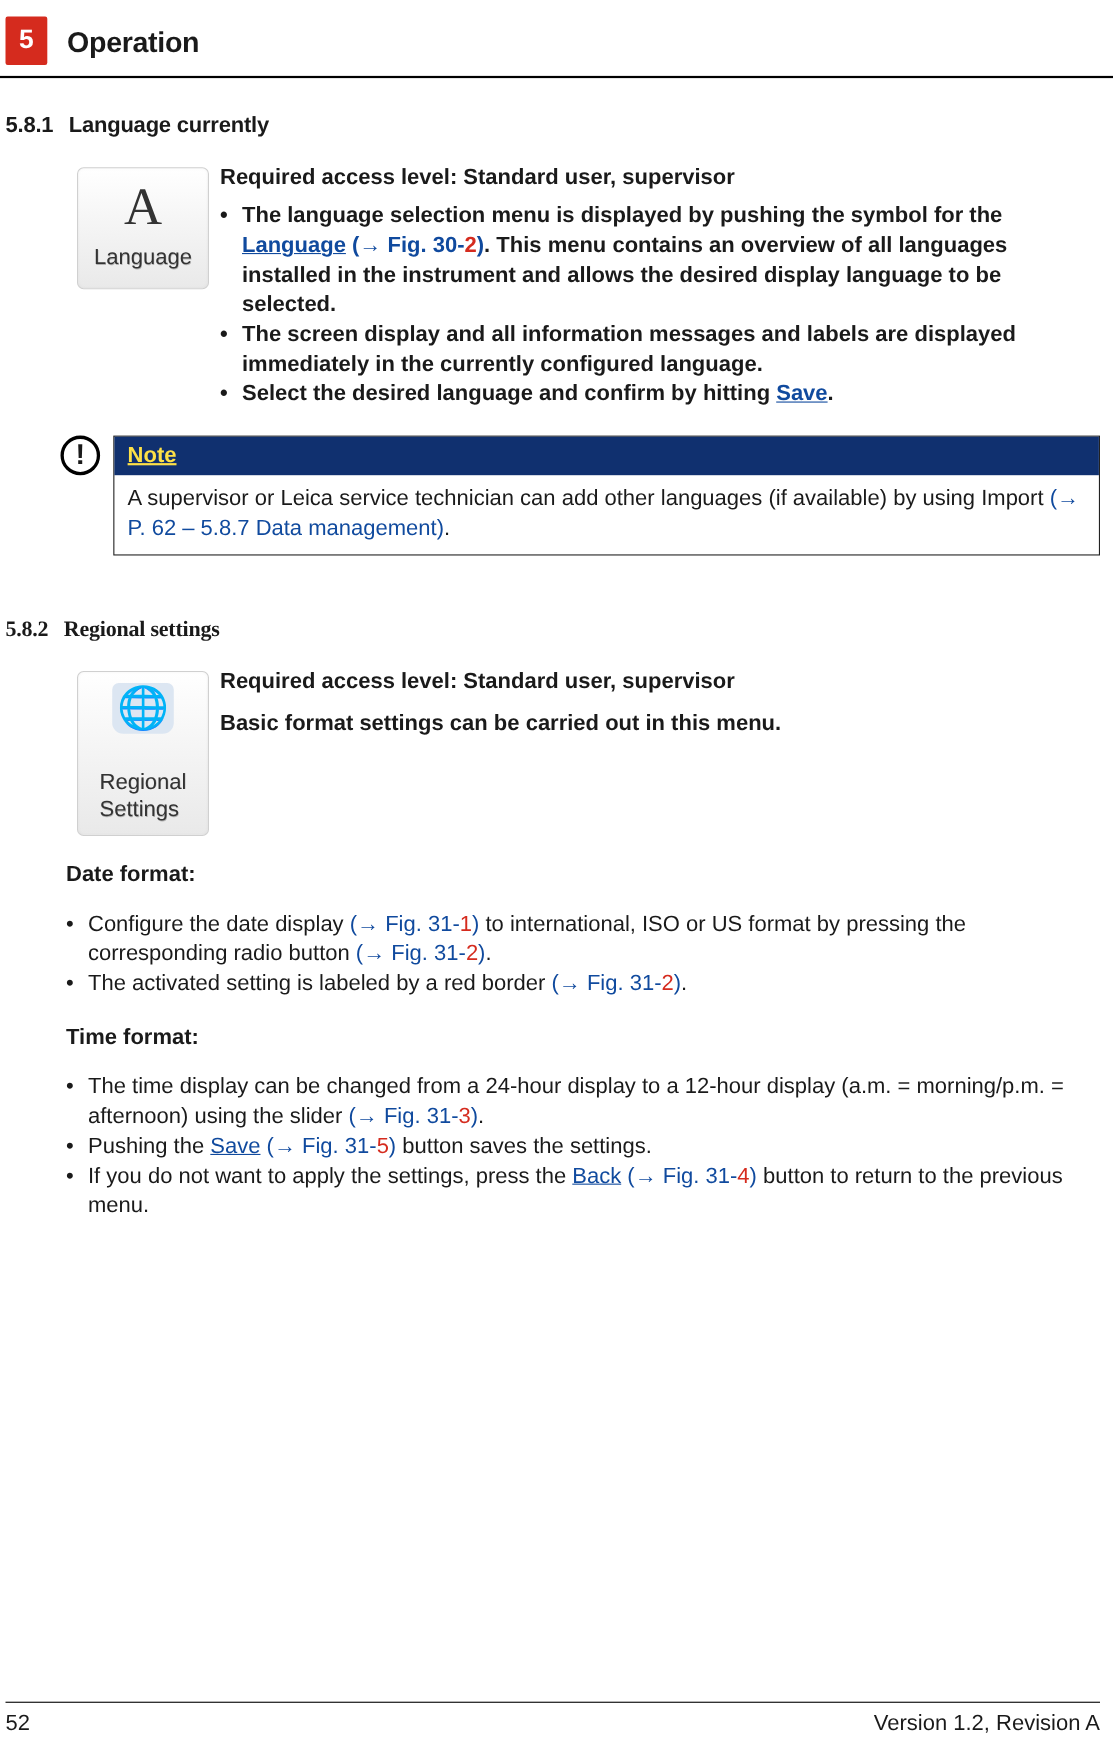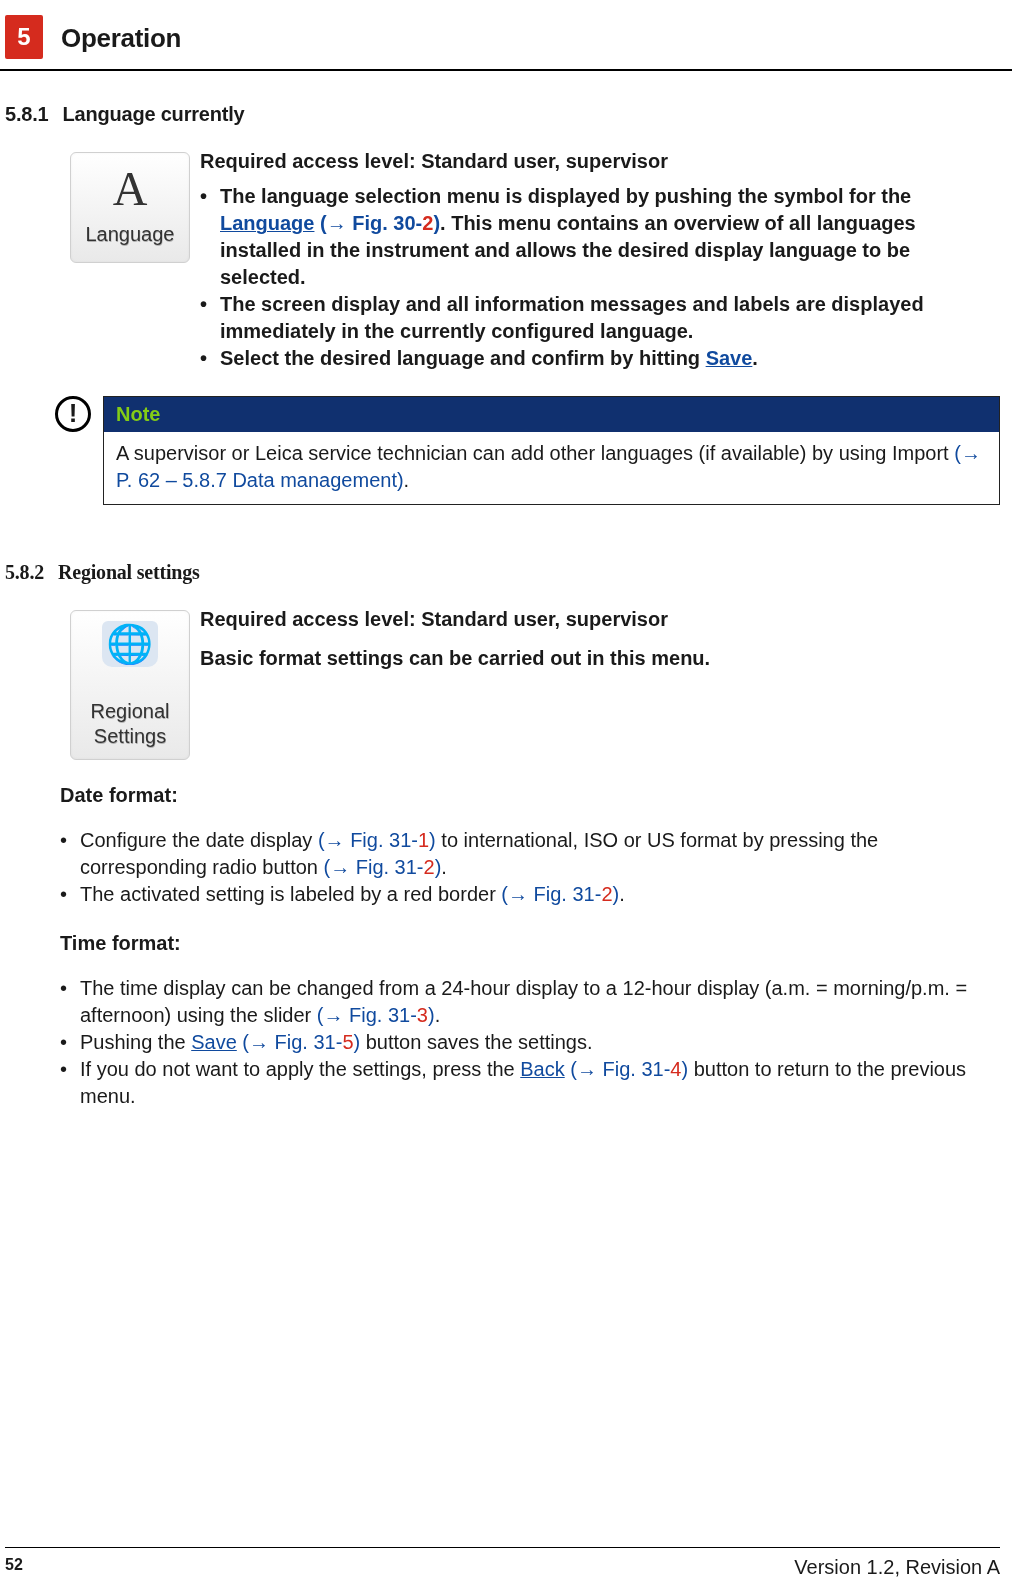--- a/index.html
+++ b/index.html
@@ -90,21 +90,21 @@
     color: #2877d4;
     line-height: 1;
     background: #dce6f2;
     width: 56px;
     height: 46px;
     border-radius: 6px 6px 10px 10px;
     display: flex;
     align-items: center;
     justify-content: center;
   }
-  .icon-btn.regional .caption { text-align: center; line-height: 1.25; margin-top: 32px; }
+  .icon-btn.regional .caption { line-height: 1.25; margin-top: 32px; }
   .text-col { flex: 1; font-weight: bold; }
   .access-level { margin-bottom: 8px; }
   ul.bullets { list-style: none; padding-left: 0; }
   ul.bullets > li { position: relative; padding-left: 20px; margin: 0; }
   ul.bullets > li::before {
     content: "•";
     position: absolute;
     left: 0;
     top: 0;
     font-size: 20px;
@@ -129,39 +129,40 @@
     font-size: 26px;
     margin-right: 12px;
     flex-shrink: 0;
   }
   .note-inner {
     border: 1px solid #222;
     flex: 1;
   }
   .note-head {
     background: #10306f;
-    color: #84cc16;
+    color: #fde047;
     font-weight: bold;
     padding: 4px 12px;
+    text-decoration: underline;
   }
   .note-body {
     padding: 8px 12px 10px 12px;
   }
   .date-block { margin-left: 55px; }
   .sub-heading { font-weight: bold; margin: 22px 0 18px 0; }
   .footer {
     position: absolute;
     bottom: 14px;
     left: 0;
     width: 100%;
     padding: 0 12px 0 5px;
   }
   .hr-thin { border: none; border-top: 1px solid #000; margin: 0 0 6px 0; }
   .foot-row { display: flex; justify-content: space-between; font-size: 20px; }
-  .page-num { font-weight: bold; font-size: 16px; }
+  .page-num { font-weight: normal; font-size: 20px; }
 </style>
 </head>
 <body>
 
 <div class="page-header">
   <div class="chapter-tab">5</div>
   <div class="chapter-title">Operation</div>
 </div>
 <hr class="hr-thick">
 

